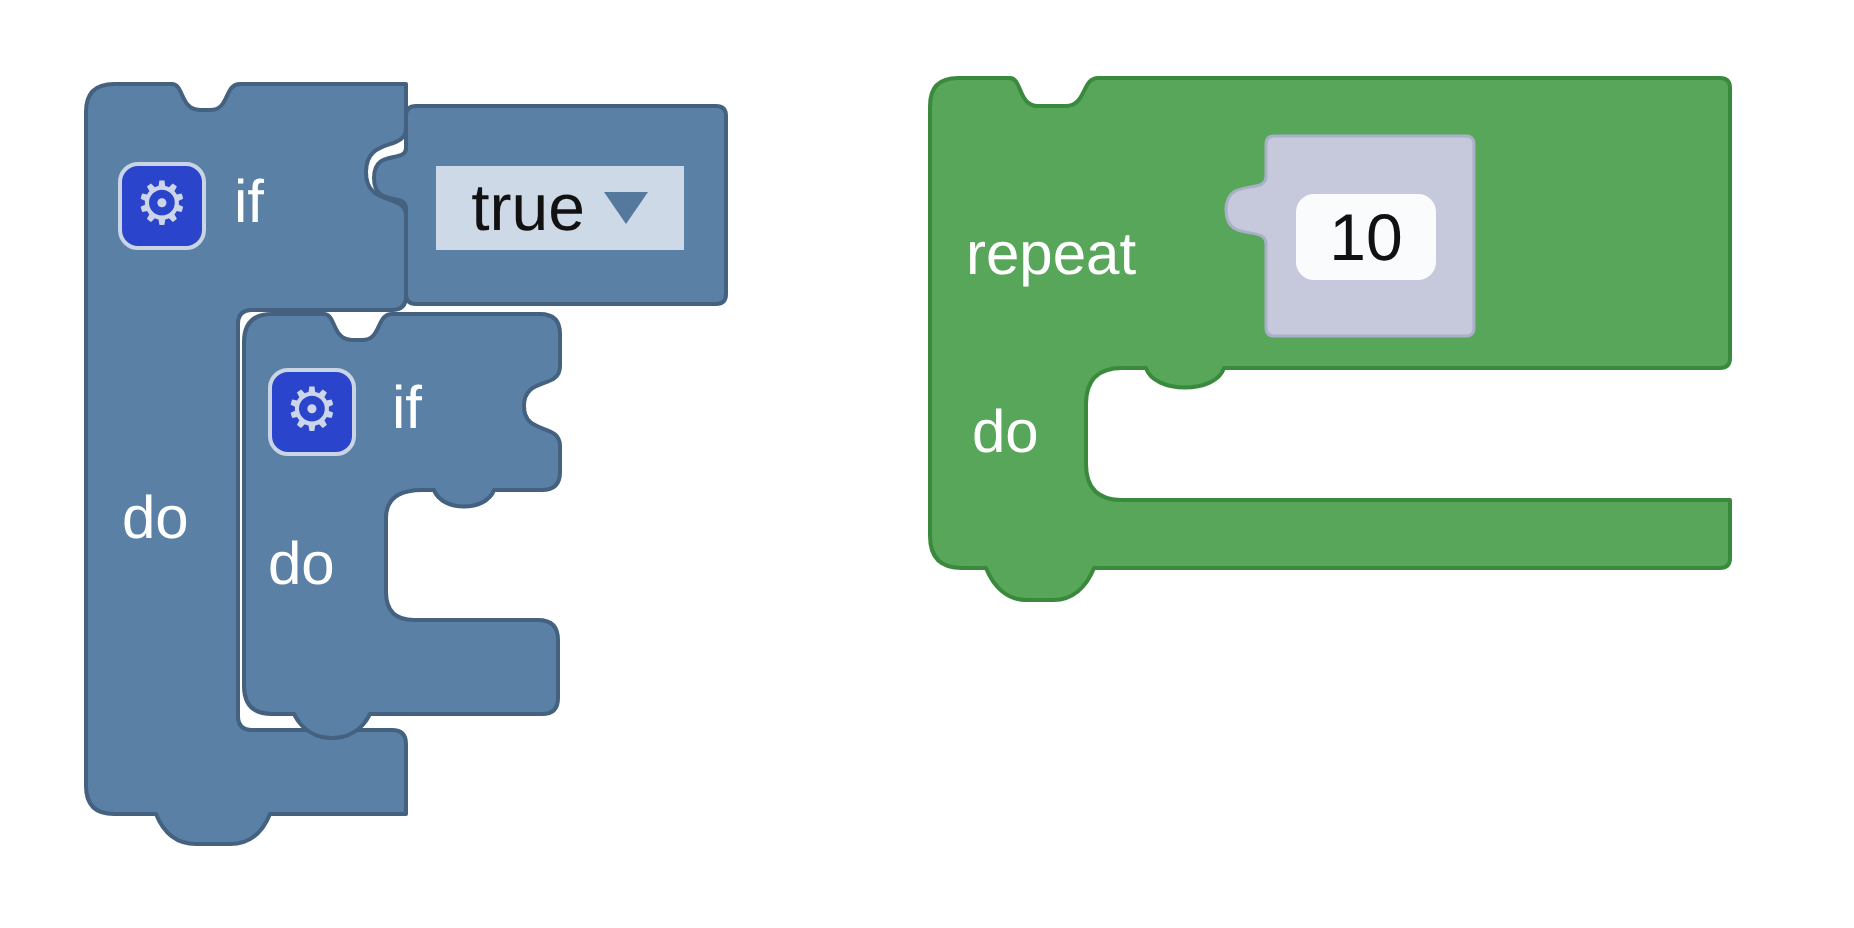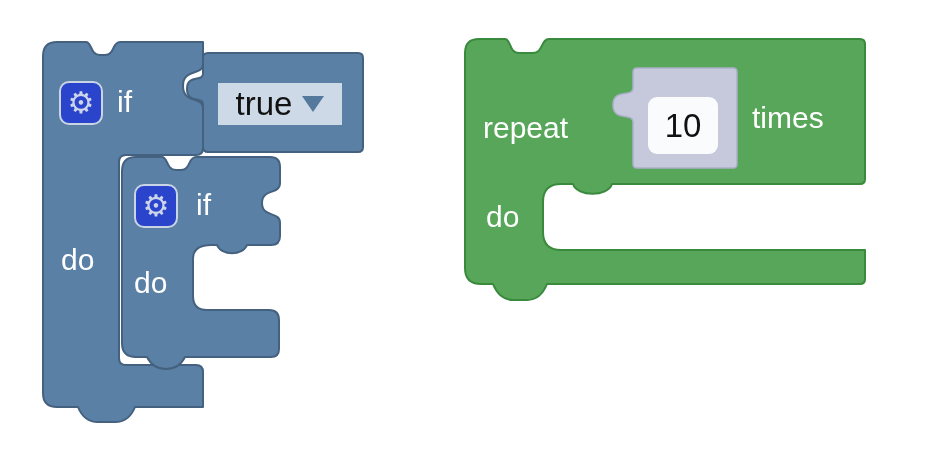--- a/index.html
+++ b/index.html
@@ -51,21 +51,21 @@
   }
   .dd-arrow{
     width:0;height:0;
     border-left:11px solid transparent;
     border-right:11px solid transparent;
     border-top:16px solid #54799c;
   }
   .num-field{
     position:absolute;
     left:648px;top:97px;
-    width:70px;height:57px;
+    width:70px;height:43px;
     background:#fafbfd;
     border-radius:9px;
     display:flex;align-items:center;justify-content:center;
     color:#111111;
     font-size:33px;
   }
 </style>
 </head>
 <body>
 
@@ -200,16 +200,15 @@
   <div class="gear-btn" style="left:134px;top:184px;">
     <span class="gear-glyph">⚙</span>
   </div>
   <span class="blk-label" style="left:196px;top:185px;">if</span>
   <span class="blk-label" style="left:134px;top:263px;">do</span>
 
   <span class="blk-label" style="left:483px;top:108px;">repeat</span>
   <div class="num-field">
     <span>10</span>
   </div>
-  <span class="blk-label" style="left:752px;top:98px;">times</span>
   <span class="blk-label" style="left:486px;top:197px;">do</span>
 
 </div>
 
 </body></html>

